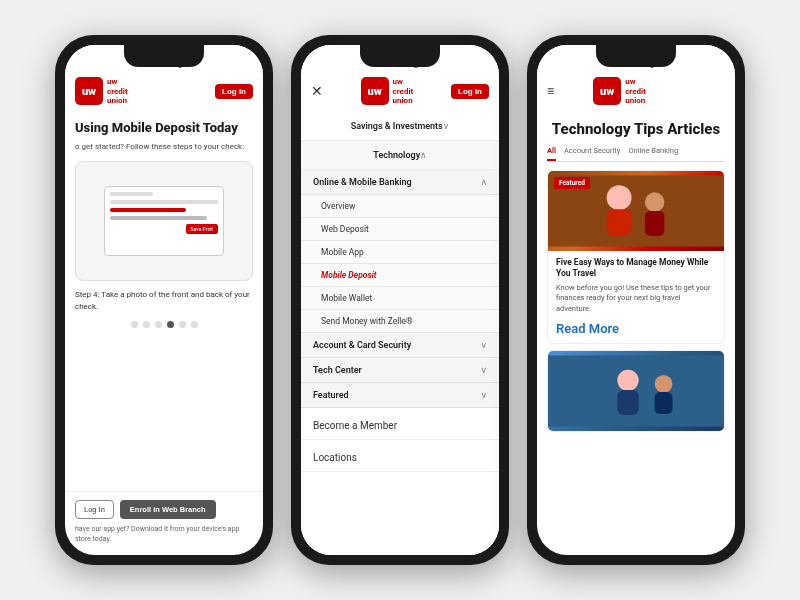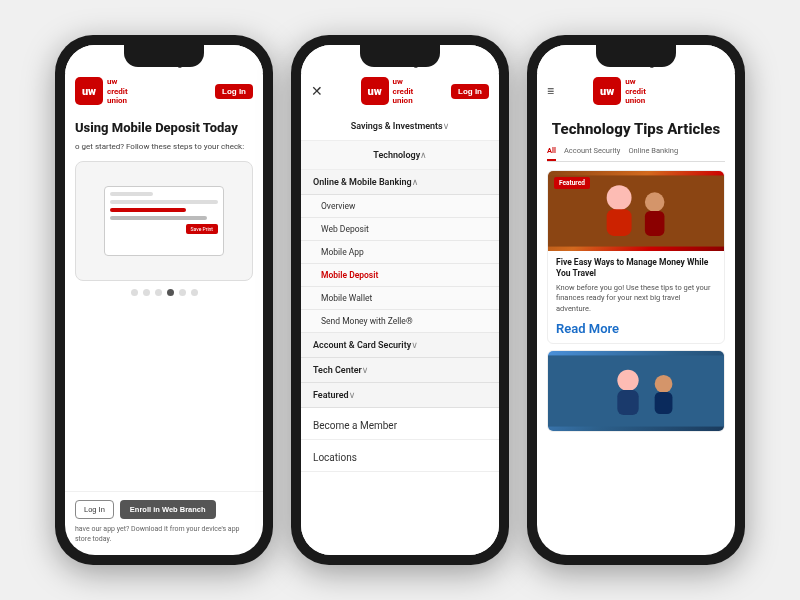--- a/index.html
+++ b/index.html
@@ -250,41 +250,42 @@
     }
     .menu-item.active .menu-item-label {
       color: #222;
     }
     .submenu {
       background: #f5f5f5;
     }
     .submenu-header {
       display: flex;
       align-items: center;
-      justify-content: flex-start;
+      justify-content: space-between;
       padding: 7px 12px;
       border-bottom: 1px solid #e0e0e0;
       cursor: pointer;
     }
     .submenu-header-label {
       font-size: 9px;
       font-weight: 600;
       color: #222;
     }
     .submenu-item {
       padding: 6px 20px;
       border-bottom: 1px solid #e8e8e8;
       font-size: 8.5px;
       color: #333;
       cursor: pointer;
       background: #fafafa;
     }
     .submenu-item.highlighted {
       color: #cc0000;
       font-weight: 600;
+      font-style: italic;
     }
     .menu-footer {
       padding: 6px 12px;
       border-bottom: 1px solid #eee;
     }
     .menu-footer-link {
       font-size: 10px;
       color: #333;
     }
     
@@ -425,20 +426,21 @@
             <div class="check-line short"></div>
             <div class="check-line"></div>
             <div class="check-line red"></div>
             <div class="check-line gray"></div>
             <div style="margin-top:4px; display:flex; justify-content:flex-end;">
               <div style="background:#cc0000; color:white; font-size:5px; padding:2px 5px; border-radius:2px;">Save Print</div>
             </div>
           </div>
 
         </div>
+        <div class="step-text">Step 4: Take a photo of the front and back of your check.</div>
         <div class="dots-row">
           <div class="dot"></div>
           <div class="dot"></div>
           <div class="dot"></div>
           <div class="dot active"></div>
           <div class="dot"></div>
           <div class="dot"></div>
         </div>
       </div>
       <div class="phone1-footer">

